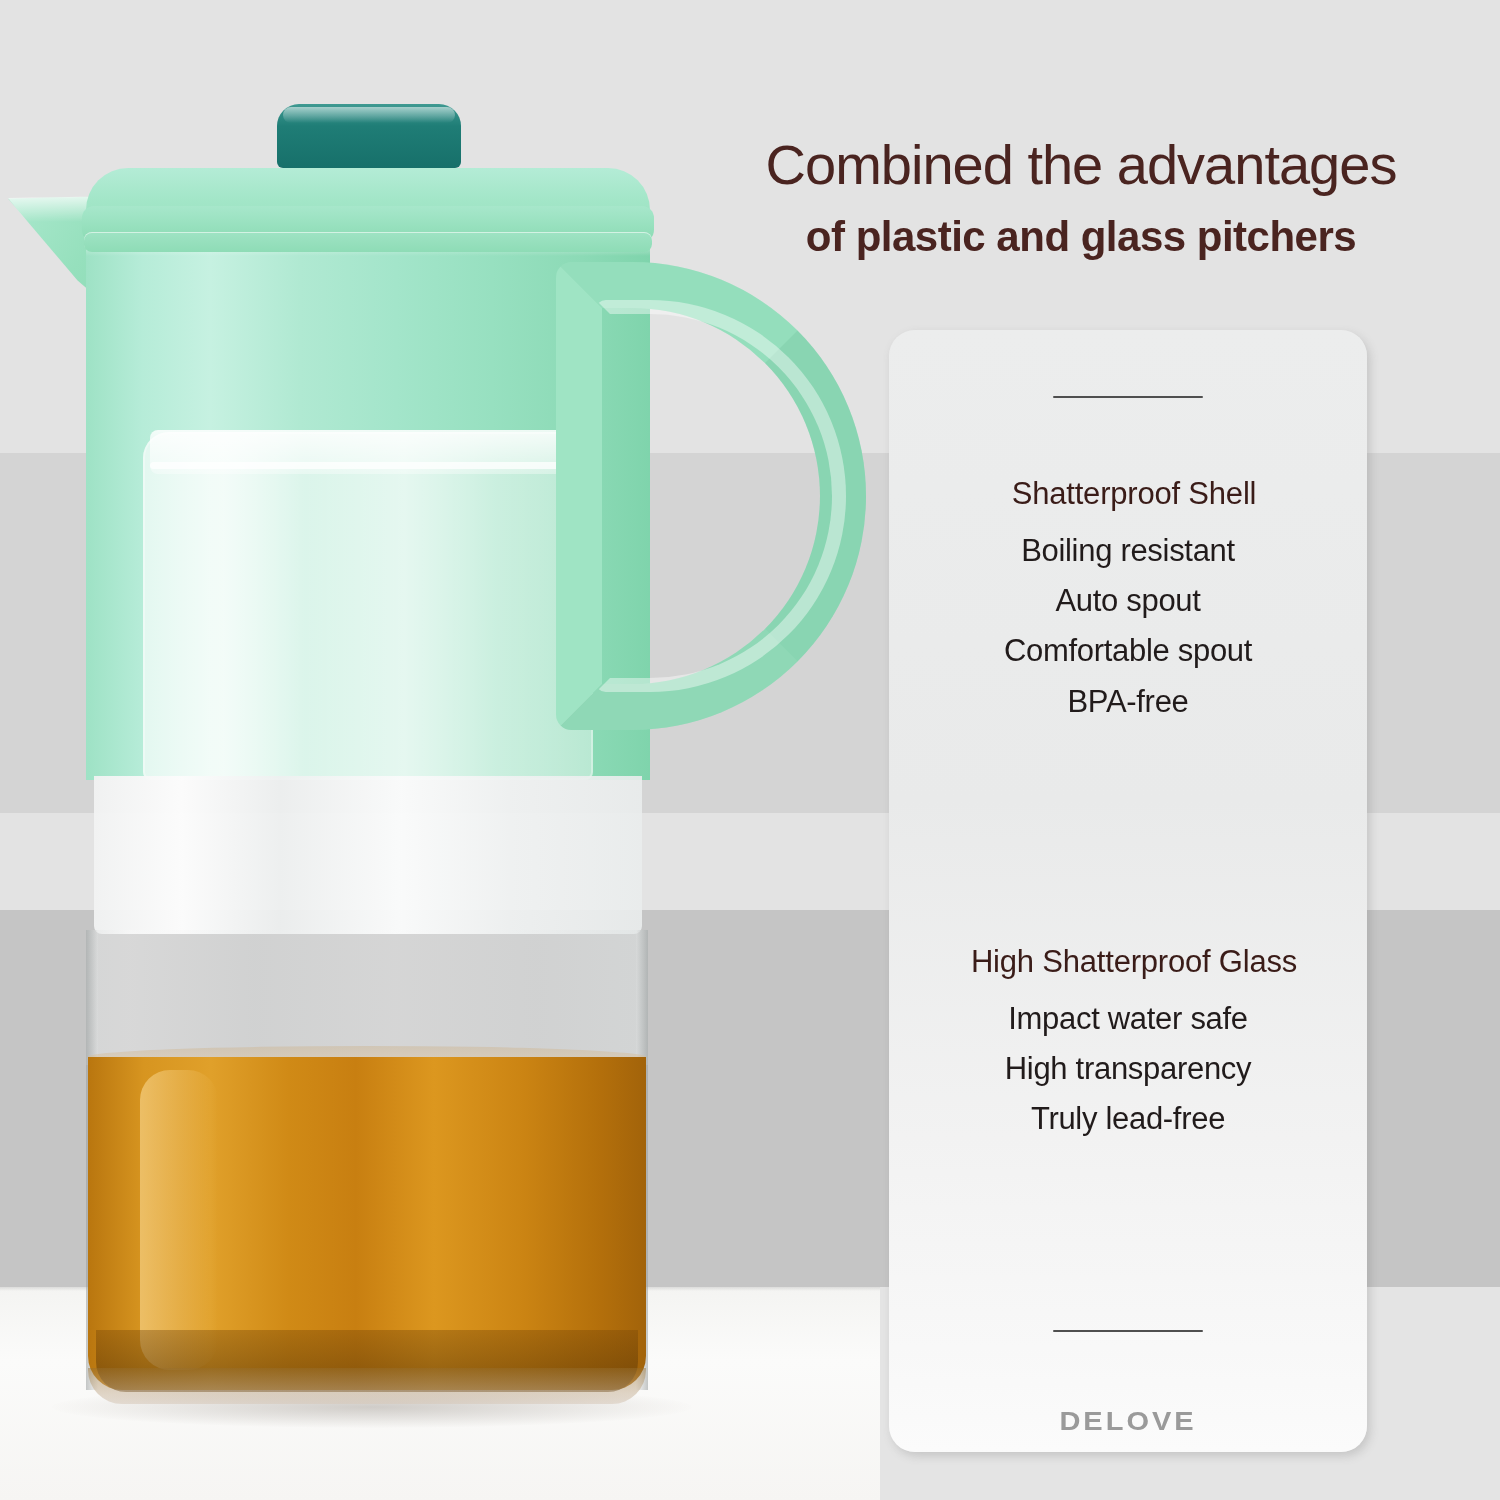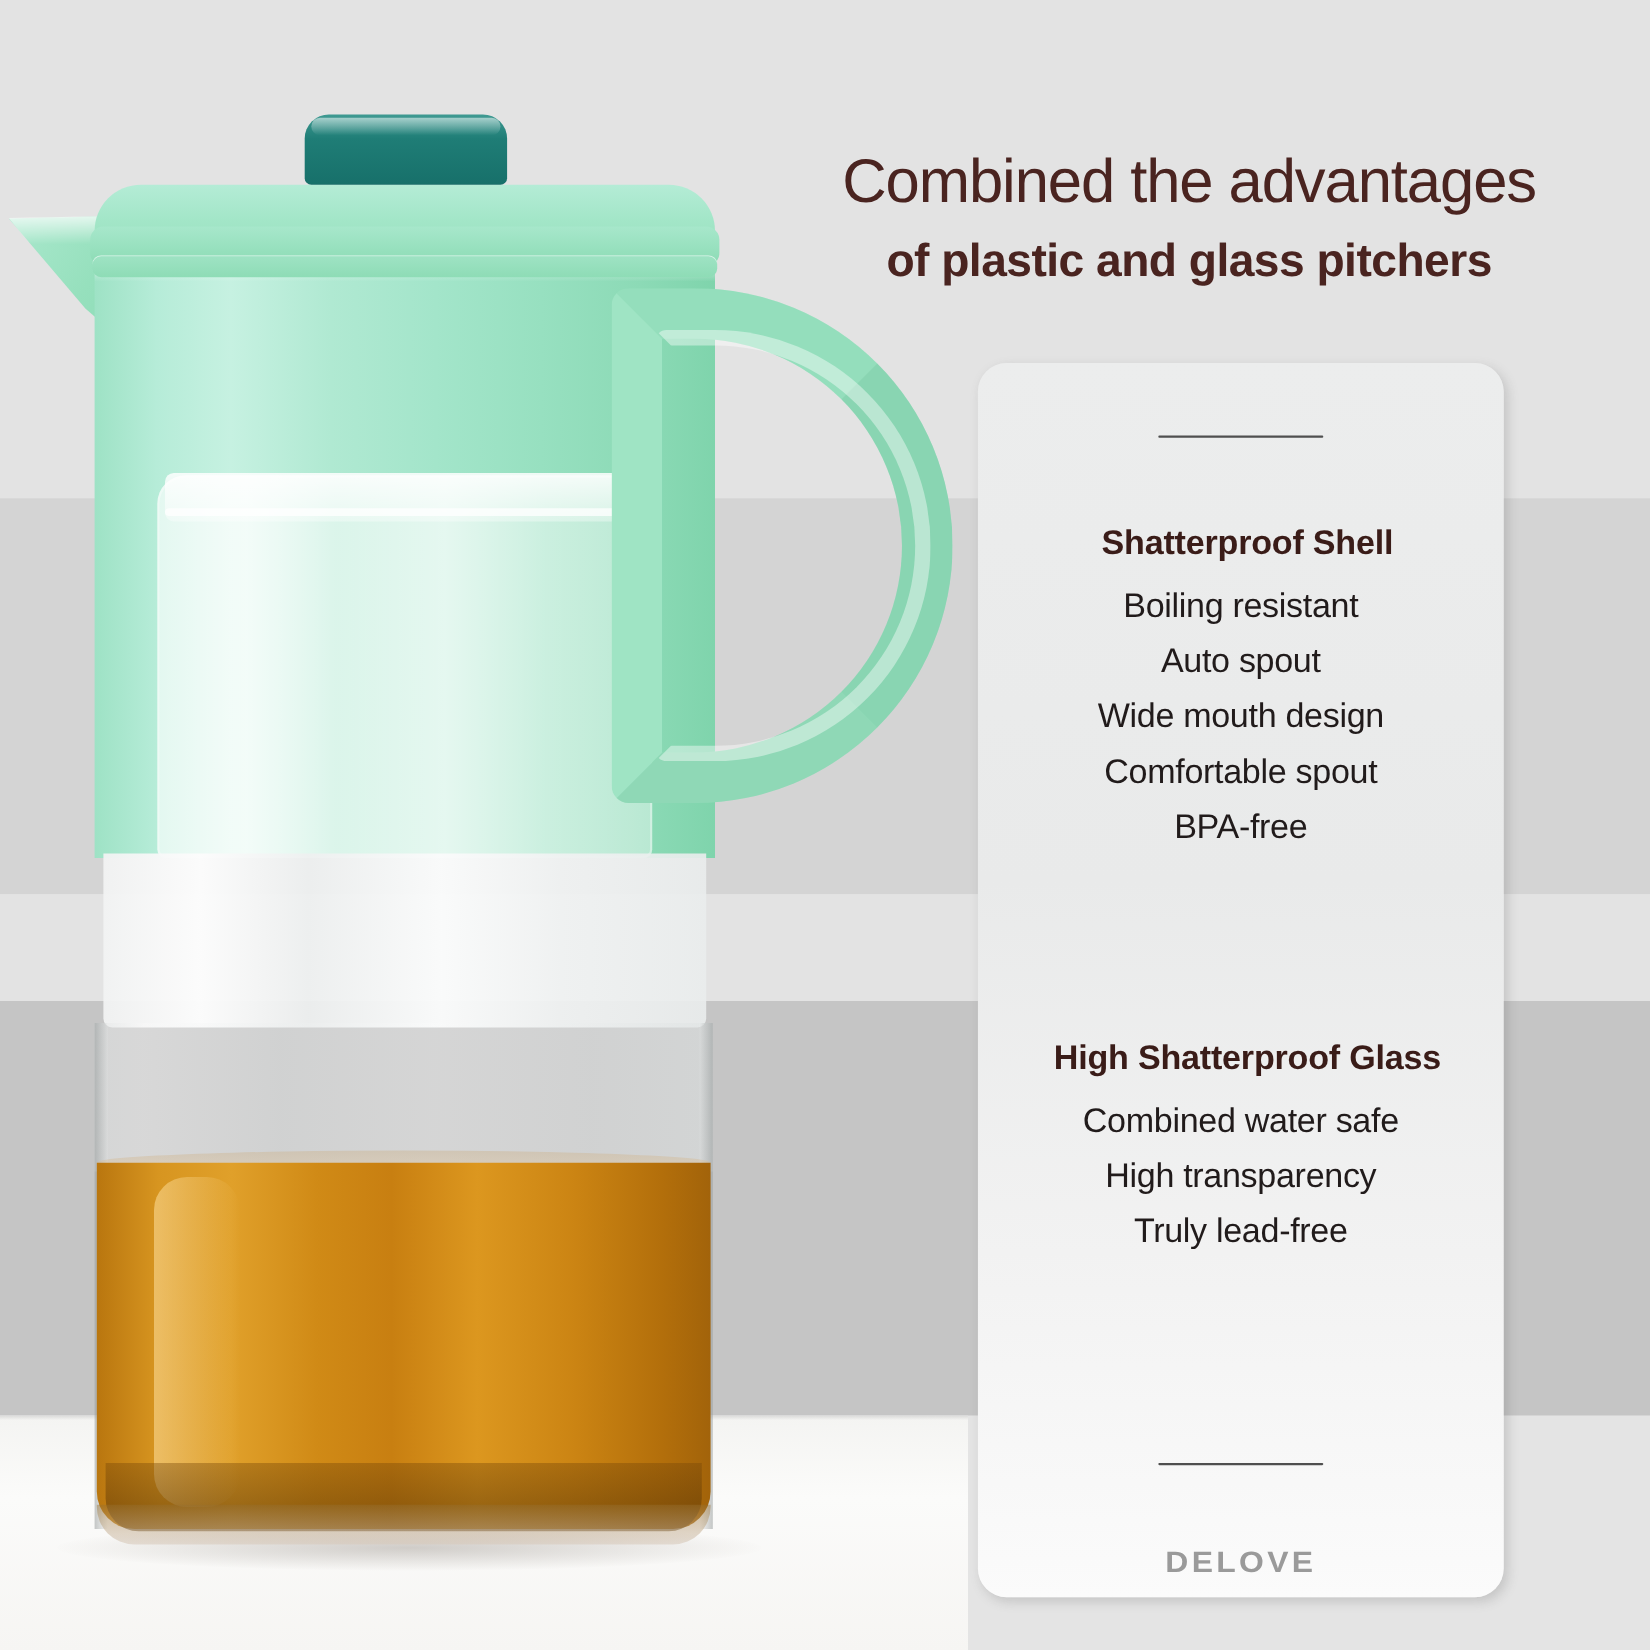--- a/index.html
+++ b/index.html
@@ -202,21 +202,21 @@
     border-radius:1px;
   }
   .divider-top{ position:absolute; left:164px; top:66px; }
   .divider-bottom{ position:absolute; left:164px; top:1000px; }
 
   .block{ position:absolute; left:0; width:478px; text-align:center; }
   .block-1{ top:146px; }
   .block-2{ top:614px; }
 
   .feature-title{
-    font-size:31px; font-weight:bold; color:#3a1c18;
+    font-size:31px; font-weight:normal; color:#3a1c18;
     letter-spacing:-.2px; margin-bottom:14px;padding-left:12px;
   }
   .feature-line{
     font-size:31px; color:#211b1b; line-height:1.62;
     font-weight:300; letter-spacing:-.3px;
   }
 
   .brand{
     position:absolute; left:0; top:1075px; width:478px; text-align:center;
     font-size:29px; font-weight:bold; letter-spacing:3px; color:#9a9a9a;
@@ -290,28 +290,27 @@
   </div>
 
   <div id="feature-card">
 
     <div class="divider divider-top"></div>
 
     <div class="block block-1">
       <div class="feature-title">Shatterproof Shell</div>
       <div class="feature-line">Boiling resistant</div>
       <div class="feature-line">Auto spout</div>
-      <div class="feature-line">Wide mouth design</div>
       <div class="feature-line">Comfortable spout</div>
       <div class="feature-line">BPA-free</div>
     </div>
 
     <div class="block block-2">
       <div class="feature-title">High Shatterproof Glass</div>
-      <div class="feature-line">Combined water safe</div>
+      <div class="feature-line">Impact water safe</div>
       <div class="feature-line">High transparency</div>
       <div class="feature-line">Truly lead-free</div>
     </div>
 
     <div class="divider divider-bottom"></div>
 
     <div class="brand">DELOVE</div>
   </div>
 
 </div>

